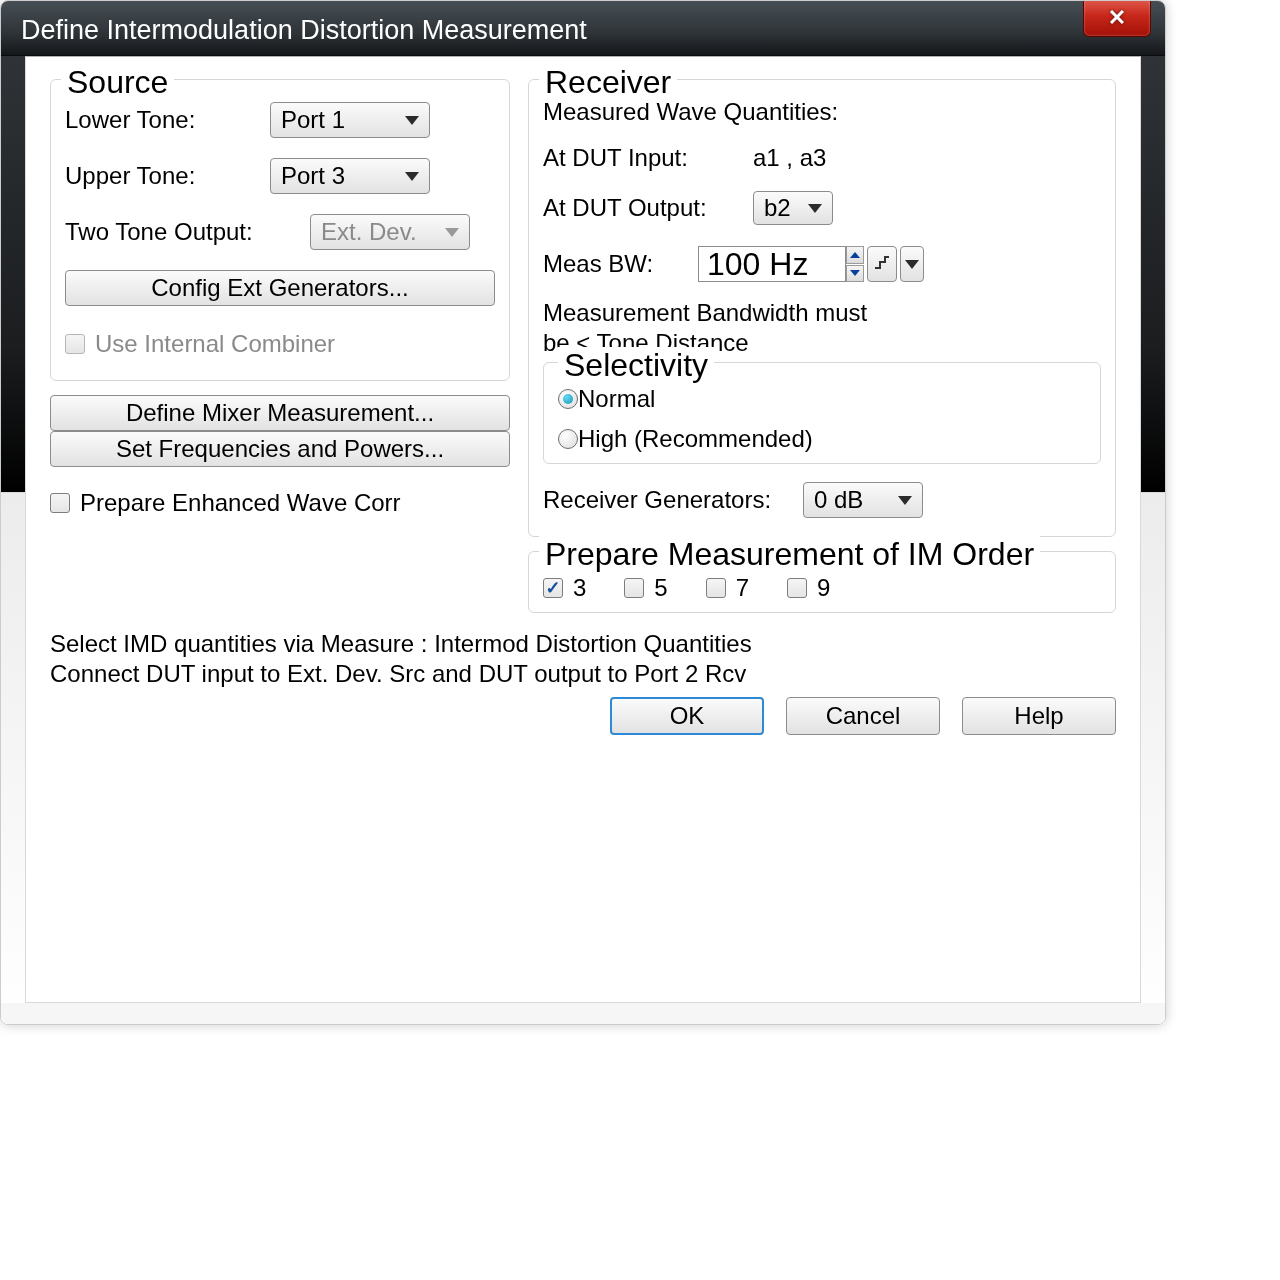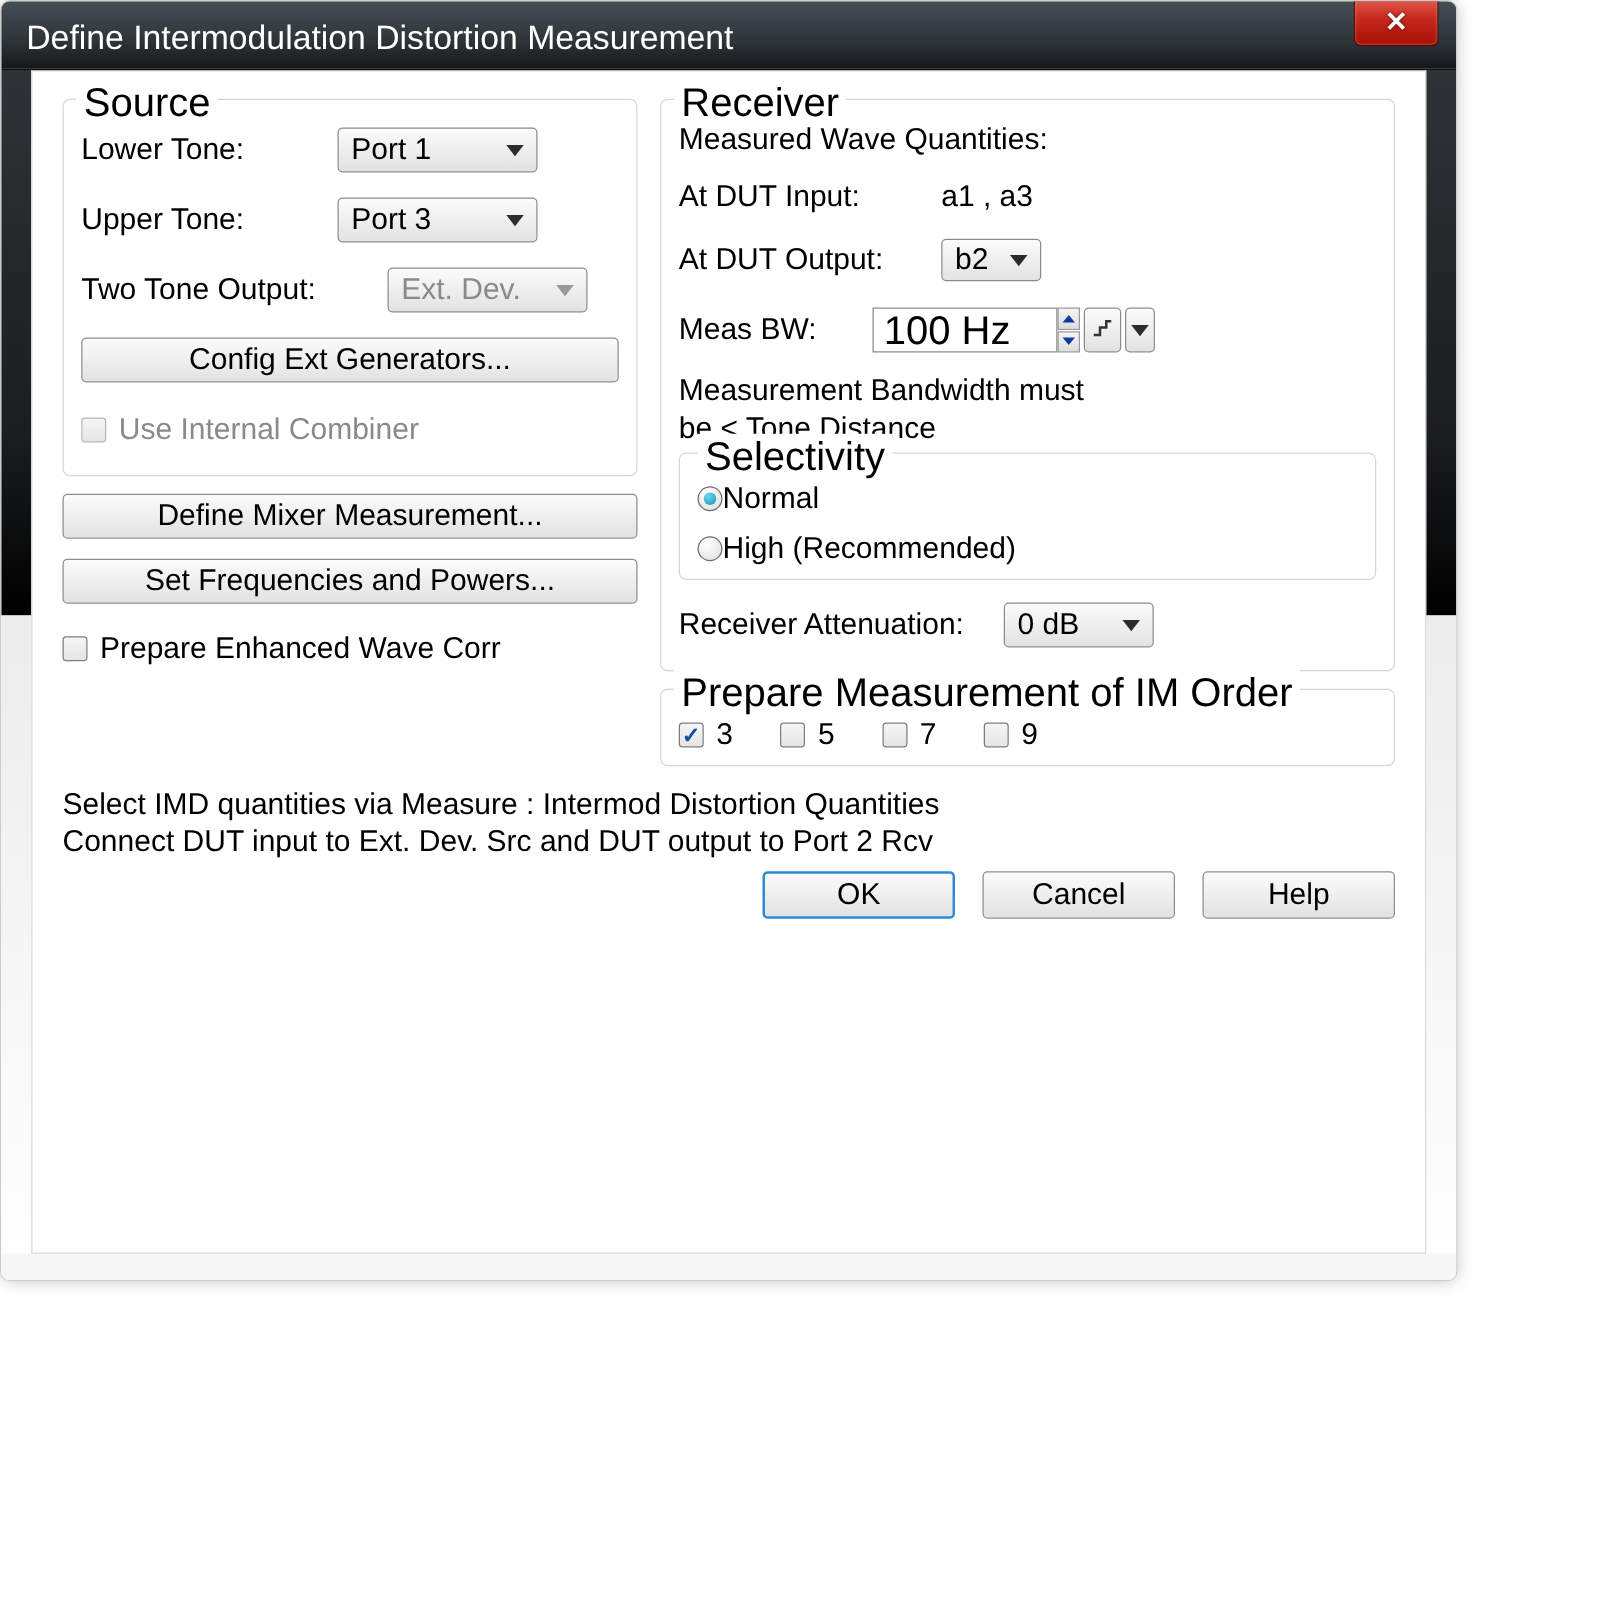--- a/index.html
+++ b/index.html
@@ -104,21 +104,21 @@
 
 
           <div class="row" style="margin-top:10px;margin-bottom:4px;">
             <label class="chk disabled">
               <span class="box"></span>
               <span>Use Internal Combiner</span>
             </label>
           </div>
         </div>
 
-        <div class="btn wide" style="margin-bottom:16px;align-items:center;">
+        <div class="btn wide" style="align-items:center;">
           <span>Define Mixer Measurement...</span>
         </div>
         <div class="btn wide" style="margin-bottom:22px;">
           <span>Set Frequencies and Powers...</span>
         </div>
 
         <label class="chk">
           <span class="box"></span>
           <span>Prepare Enhanced Wave Corr</span>
         </label>
@@ -181,21 +181,21 @@
                 <span>Normal</span>
               </label>
               <label class="radio">
                 <span class="c"></span>
                 <span>High (Recommended)</span>
               </label>
             </div>
           </div>
 
           <div class="row" style="margin-top:14px;margin-bottom:0;">
-            <div style="flex:0 0 260px;">Receiver Attenuation:</div>
+            <div style="flex:0 0 260px;">Receiver Generators:</div>
             <div class="sel" style="width:120px;">
               <span>0 dB</span>
               <span class="tri"></span>
             </div>
           </div>
         </div>
 
         <div class="group" style="padding:20px 14px 10px 14px;margin-bottom:0;">
           <div class="group-title">Prepare Measurement of IM Order</div>
           <div class="imrow">

